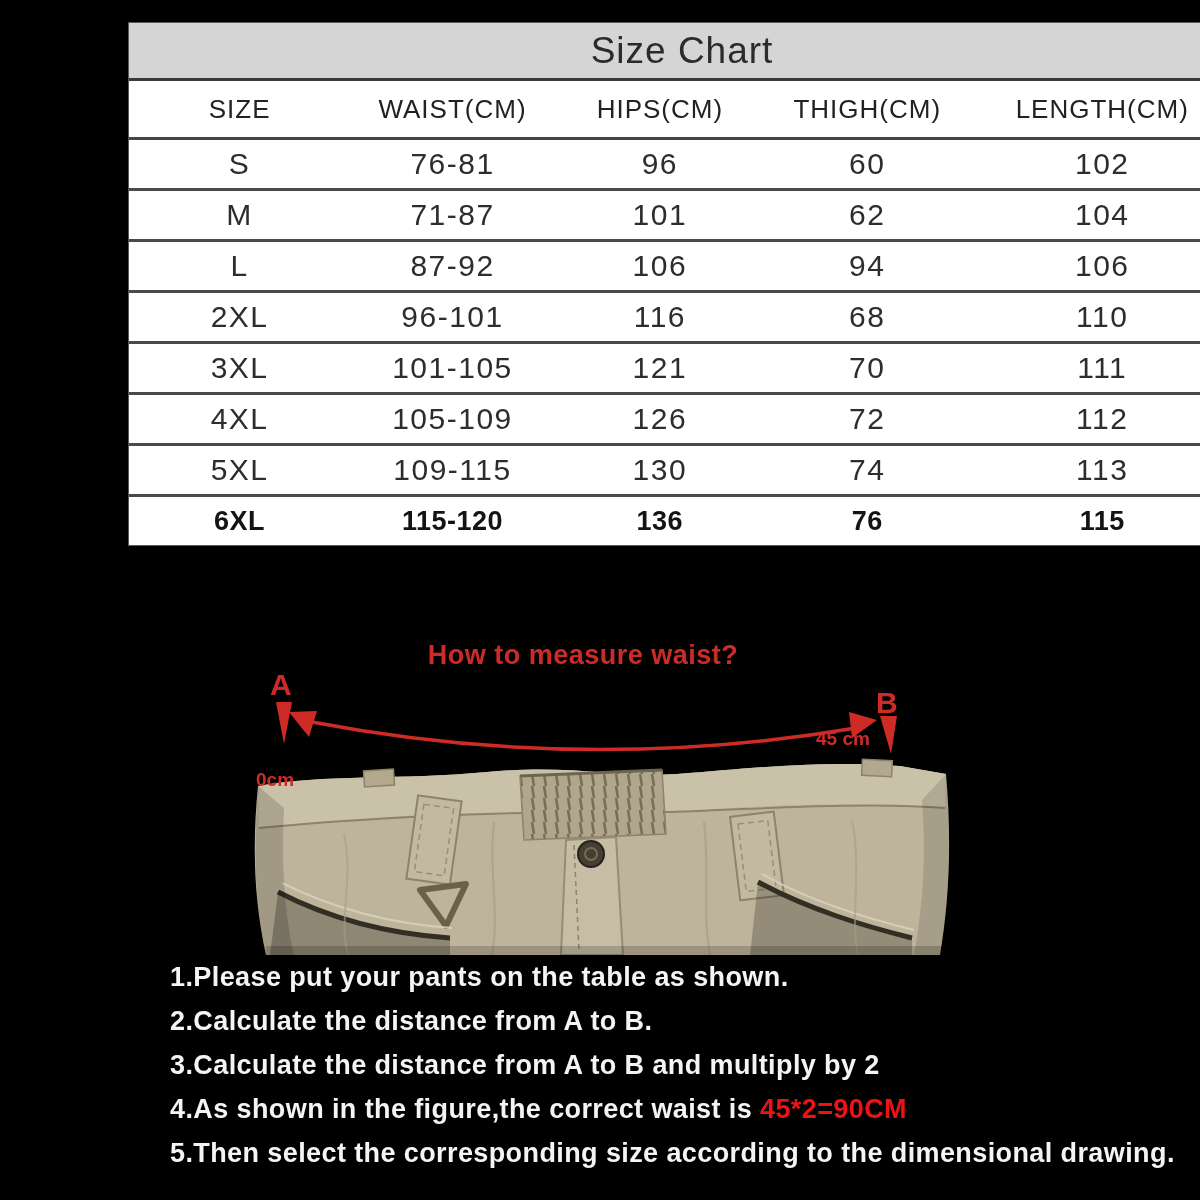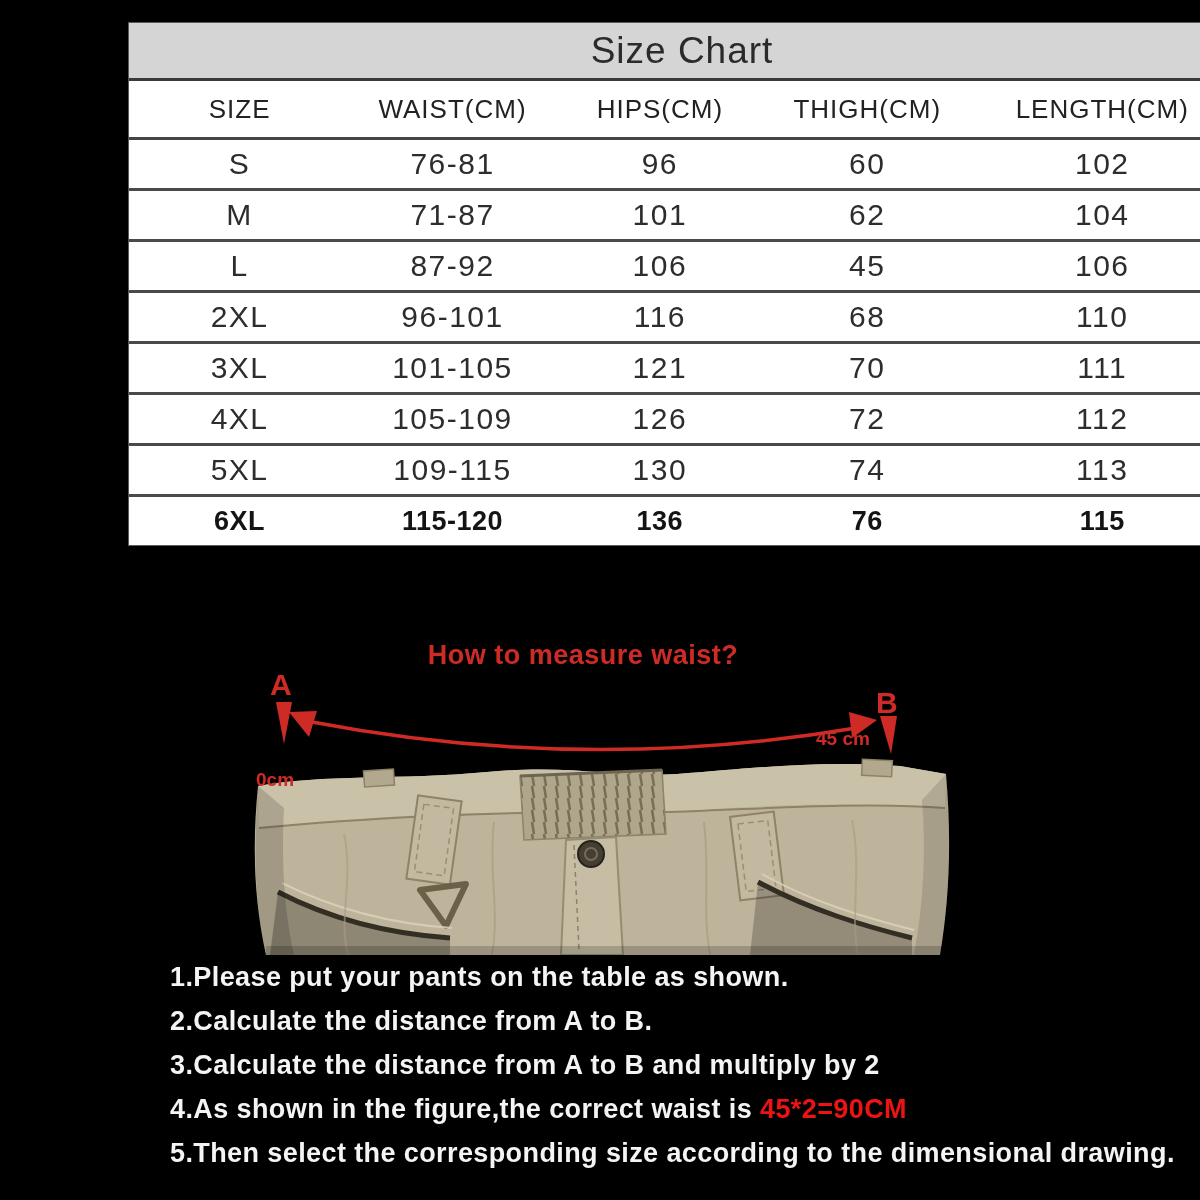--- a/index.html
+++ b/index.html
@@ -88,21 +88,21 @@
             <td>M</td>
             <td>71-87</td>
             <td>101</td>
             <td>62</td>
             <td>104</td>
           </tr>
           <tr>
             <td>L</td>
             <td>87-92</td>
             <td>106</td>
-            <td>45</td>
+            <td>94</td>
             <td>106</td>
           </tr>
           <tr>
             <td>2XL</td>
             <td>96-101</td>
             <td>116</td>
             <td>68</td>
             <td>110</td>
           </tr>
           <tr>

